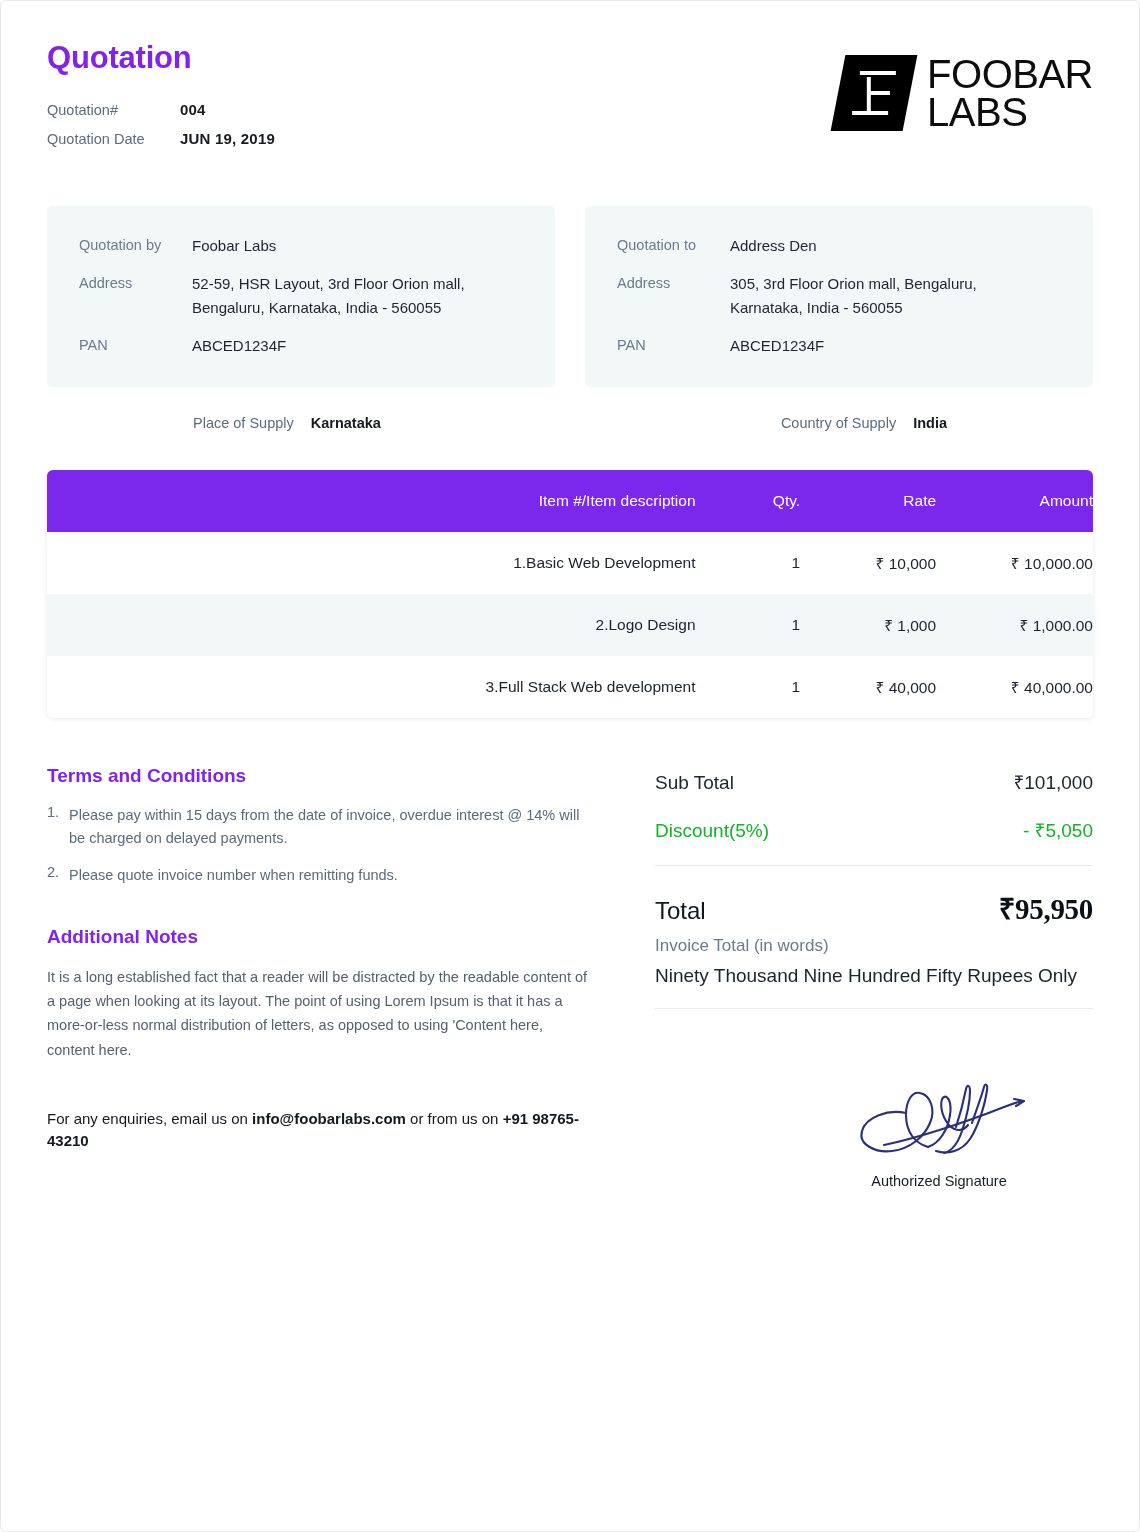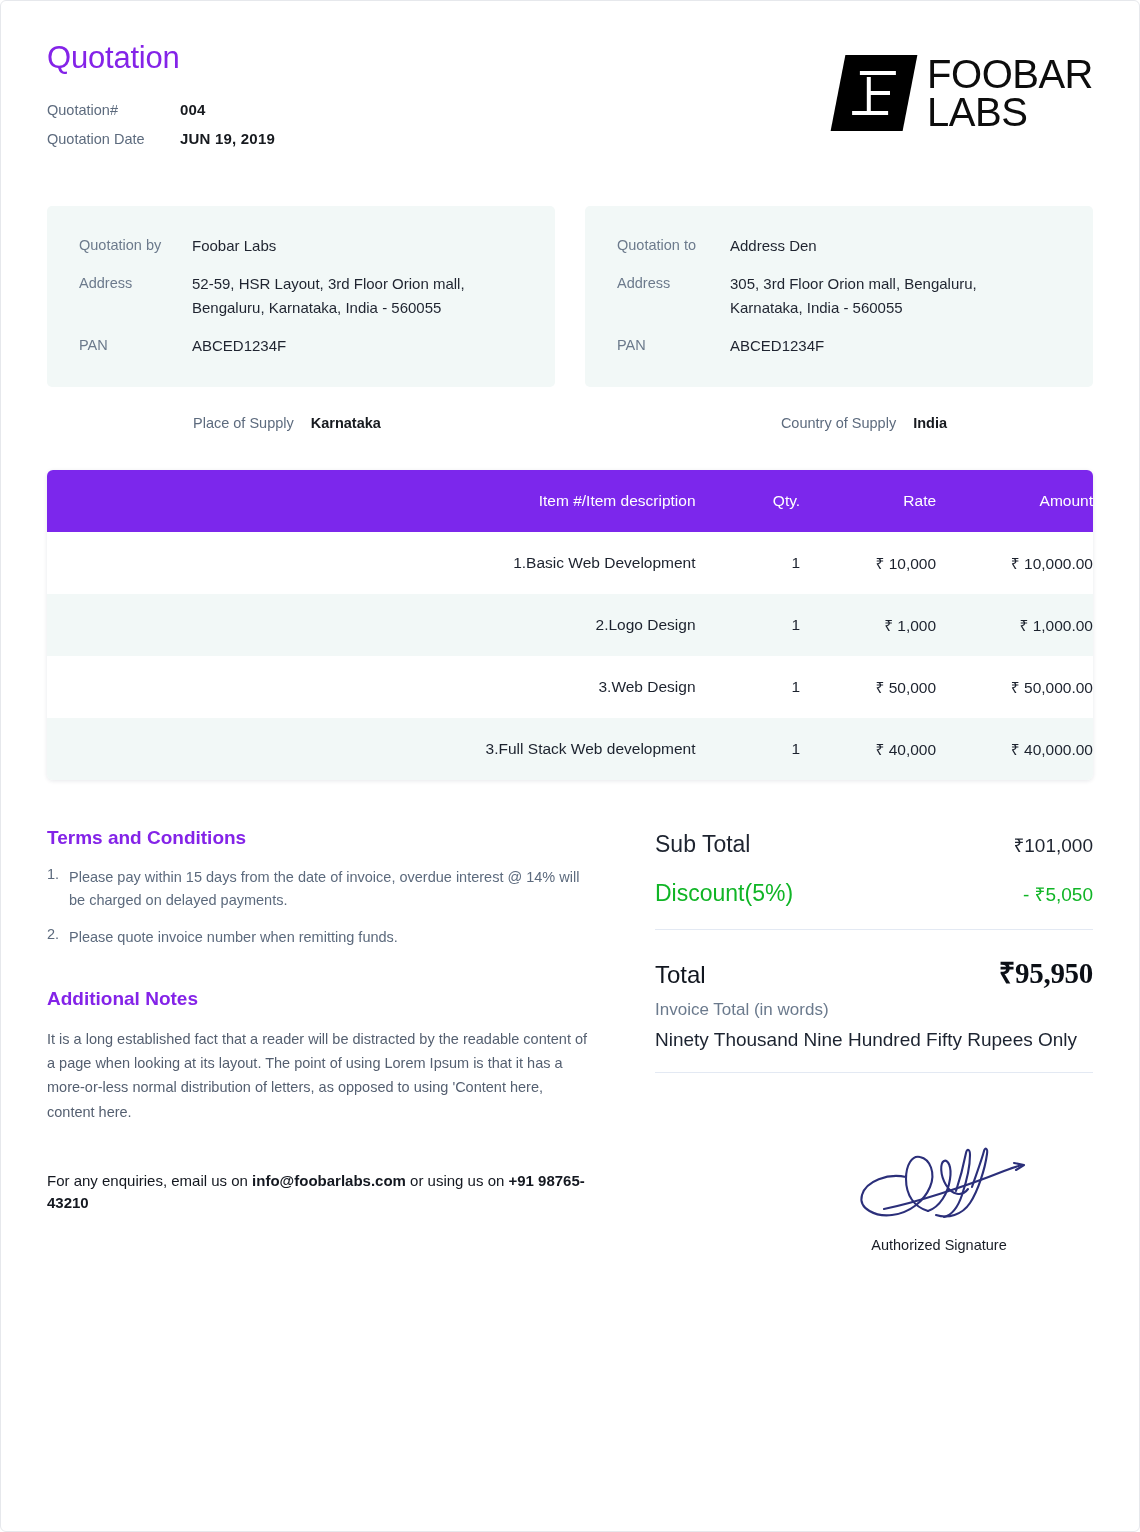--- a/index.html
+++ b/index.html
@@ -28,21 +28,21 @@
 
   
   .top-row {
     display: flex;
     justify-content: space-between;
     align-items: flex-start;
   }
 
   .doc-title {
     font-size: 31px;
-    font-weight: normal;
+    font-weight: bold;
     color: #8423e8;
     letter-spacing: -0.2px;
     line-height: 1.1;
     margin-bottom: 26px;
   }
 
   .meta-row {
     display: flex;
     align-items: baseline;
     margin-bottom: 12px;
@@ -241,21 +241,21 @@
   }
   .enquiry b { font-weight: bold; }
 
   
   .tot-row {
     display: flex;
     justify-content: space-between;
     align-items: baseline;
     margin-bottom: 22px;
   }
-  .tot-label { font-size: 23px; color: #1e2430; }
+  .tot-label { font-size: 19px; color: #1e2430; }
   .tot-value { font-size: 19px; color: #1e2430; }
   .tot-row.discount .tot-label,
   .tot-row.discount .tot-value { color: #10b526; }
 
   .tot-divider {
     height: 1px;
     background: #e3e9f3;
     margin: 20px 0 22px 0;
   }
 
@@ -397,26 +397,20 @@
               <td class="col-rate">₹ 10,000</td>
               <td class="col-amt">₹ 10,000.00</td>
             </tr>
             <tr>
               <td class="col-desc"><span class="num">2.</span><span>Logo Design</span></td>
               <td class="col-qty">1</td>
               <td class="col-rate">₹ 1,000</td>
               <td class="col-amt">₹ 1,000.00</td>
             </tr>
             <tr>
-              <td class="col-desc"><span class="num">3.</span><span>Web Design</span></td>
-              <td class="col-qty">1</td>
-              <td class="col-rate">₹ 50,000</td>
-              <td class="col-amt">₹ 50,000.00</td>
-            </tr>
-            <tr>
               <td class="col-desc"><span class="num">3.</span><span>Full Stack Web development</span></td>
               <td class="col-qty">1</td>
               <td class="col-rate">₹ 40,000</td>
               <td class="col-amt">₹ 40,000.00</td>
             </tr>
           </tbody>
       </table>
     </div>
 
     <div class="lower">
@@ -431,21 +425,21 @@
             <li>
               <span class="tnum">2.</span>
               <span class="ttext">Please quote invoice number when remitting funds.</span>
             </li>
           </ol>
 
         <div class="section-head notes-head">Additional Notes</div>
         <div class="notes-body">It is a long established fact that a reader will be distracted by the readable content of a page when looking at its layout. The point of using Lorem Ipsum is that it has a more-or-less normal distribution of letters, as opposed to using 'Content here, content here.</div>
 
         <div class="enquiry">
-          <span>For any enquiries, email us on </span><b>info@foobarlabs.com</b><span> or using us on </span><b>+91 98765-43210</b>
+          <span>For any enquiries, email us on </span><b>info@foobarlabs.com</b><span> or from us on </span><b>+91 98765-43210</b>
         </div>
       </div>
 
       <div class="right-col">
         <div class="tot-row">
           <div class="tot-label">Sub Total</div>
           <div class="tot-value">₹101,000</div>
         </div>
 
         <div class="tot-row discount">

